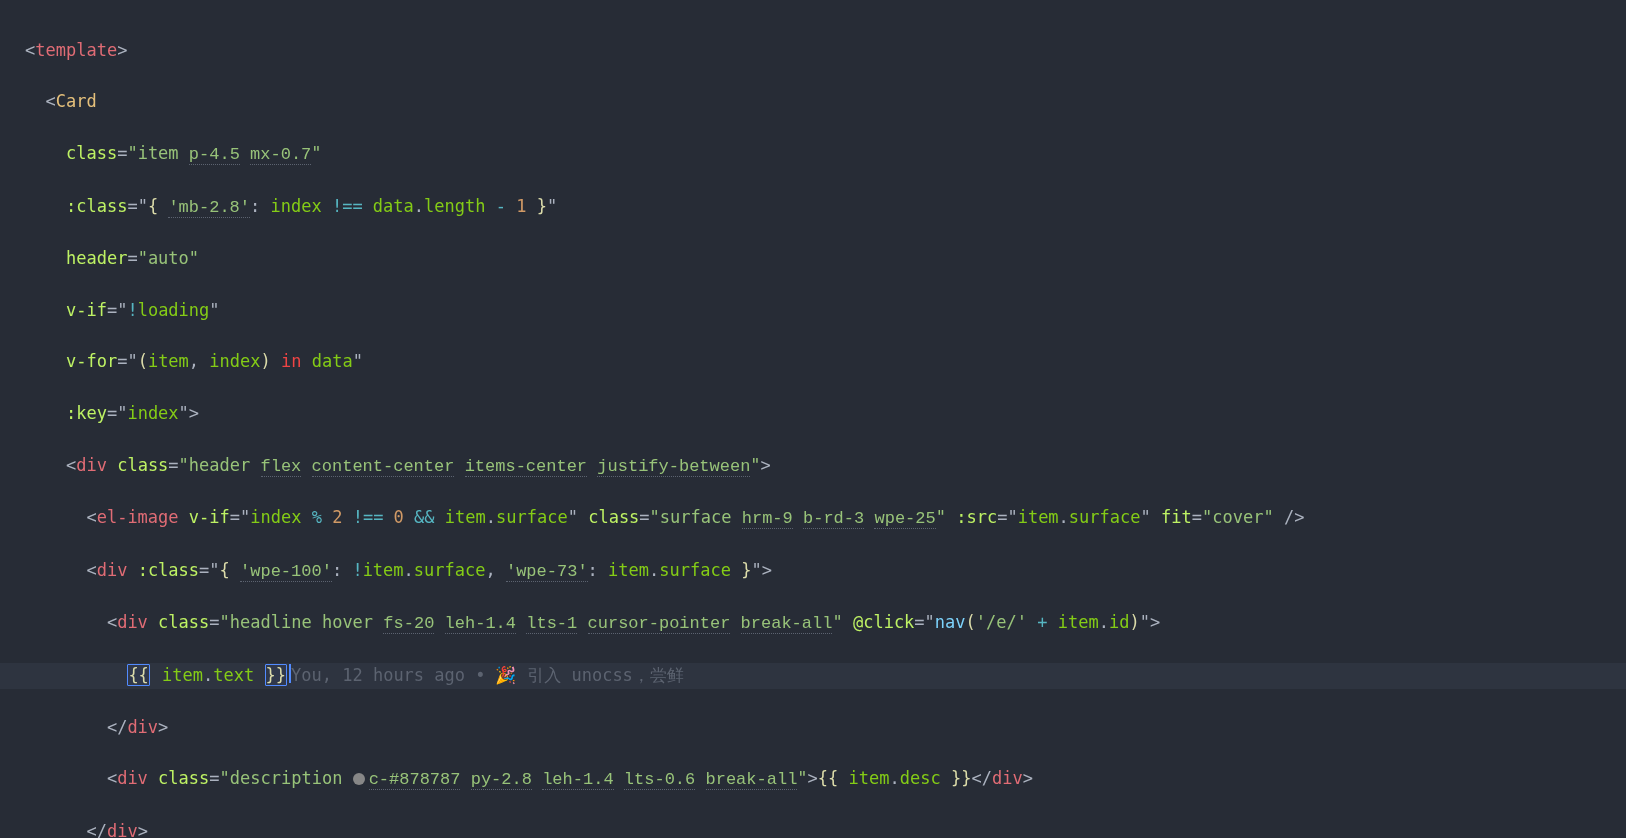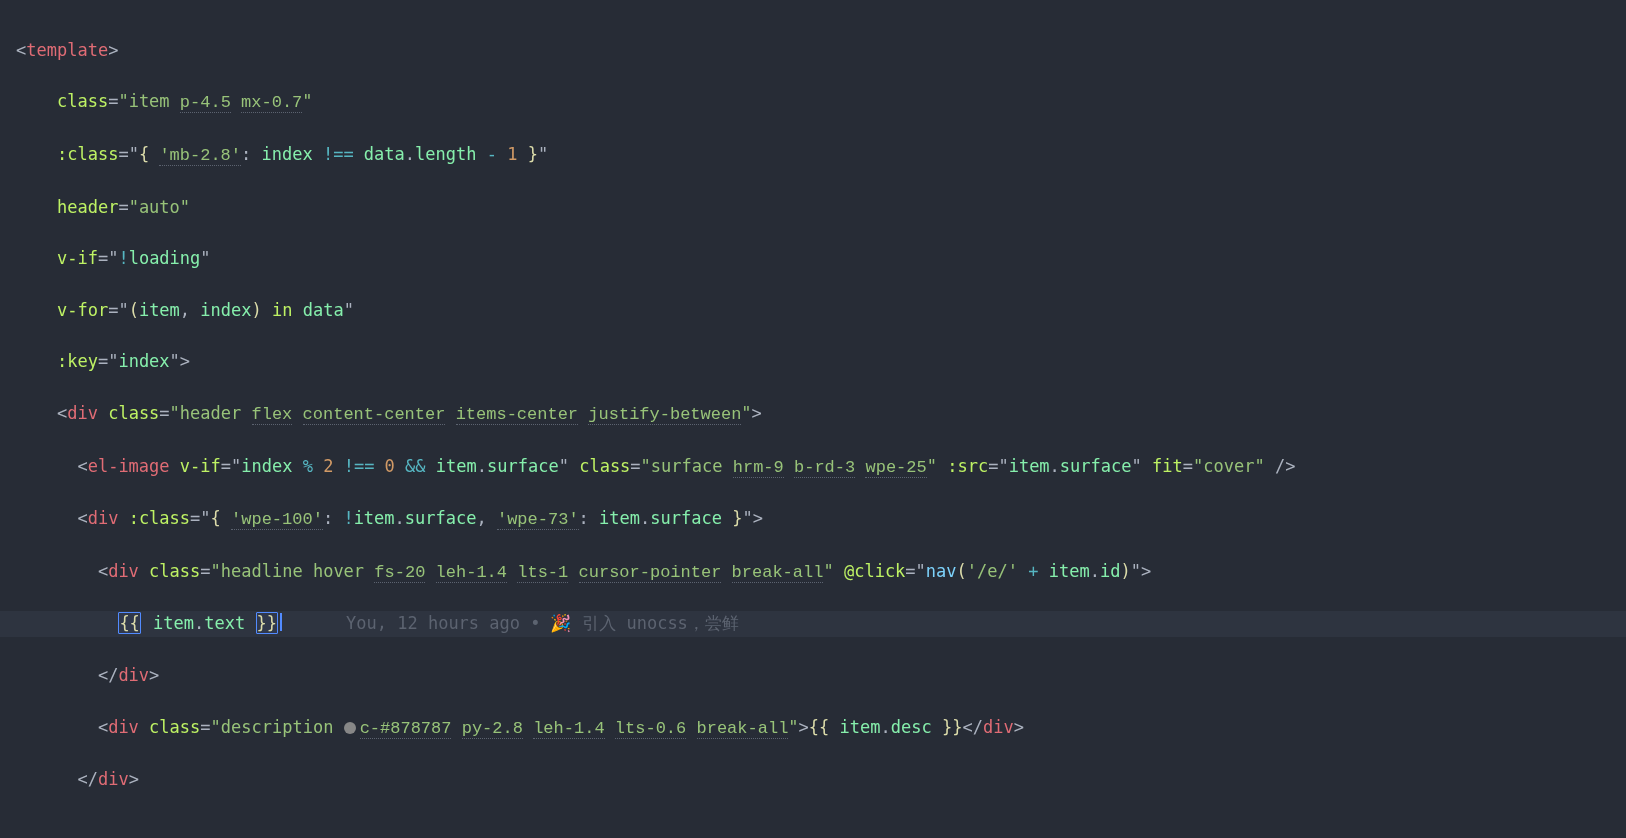--- a/index.html
+++ b/index.html
@@ -1,43 +1,44 @@
 <!DOCTYPE html>
 <html><head>
 <meta charset="utf-8">
 <style>
   html,body{margin:0;padding:0;background:#272c36;color:#abb2bf;font-family:Menlo,Consolas,"DejaVu Sans Mono",monospace;font-size:17px;line-height:25.8px;}
   .editor{padding:12px 0 60px 0;white-space:pre;}
-  .line{padding:0 16px;position:relative;}
+  .line{padding:0 25px;position:relative;}
   .line.hl{background:#2e3440;}
   .guide{color:#3a3f49;}
   
   .tag{color:#e06c75;}
   .comp{color:#e5c07b;}
   .attr{color:#bef264;}
   .bind{color:#7dd3fc;}
   .str{color:#98c379;}
   .pun{color:#abb2bf;}
   .op{color:#56b6c2;}
-  .kw{color:#bef264;}
+  .kw{color:#ef4444;}
   .num{color:#d19a66;}
-  .pop{color:#86efac;}
+  .pop{color:#84cc16;}
   .mus{color:#dcdcaa;}
   .ulc{border-bottom:1px dotted #5c6370;font-family:Liberation Mono, monospace;}
   .swatch{display:inline-block;width:12px;height:12px;border-radius:50%;vertical-align:middle;margin-right:4px;}
   .sw-878787{background:#878787;}
   .cursor{border:1px solid #528bff;background:rgba(82,139,255,.06);border-radius:1px;margin-right:2px;}
   .caret{display:inline-block;width:2px;height:1.1em;background:#528bff;vertical-align:-2px;}
-  .blame{color:#5c6370;margin-left:64px;}
+  .blame{color:#5c6370;}
 </style>
 </head>
 <body>
 
 <div class="editor">
 <div class="line"><span class="pun">&lt;</span><span class="tag">template</span><span class="pun">&gt;</span></div>
+<div class="line"><span class="guide">  </span><span class="pun">&lt;</span><span class="comp">Card</span></div>
 <div class="line"><span class="guide">    </span><span class="attr">class</span><span class="pun">=</span><span class="str">"</span><span class="str">item </span><span class="str ulc">p-4.5</span><span class="str"> </span><span class="str ulc">mx-0.7</span><span class="str">"</span></div>
 <div class="line"><span class="guide">    </span><span class="attr">:class</span><span class="pun">=</span><span class="pun">"</span><span class="mus">{</span><span class="pun"> </span><span class="str ulc">'mb-2.8'</span><span class="pun">: </span><span class="pop">index</span><span class="op"> !== </span><span class="pop">data</span><span class="pun">.</span><span class="pop">length</span><span class="op"> - </span><span class="num">1</span><span class="pun"> </span><span class="mus">}</span><span class="pun">"</span></div>
 <div class="line"><span class="guide">    </span><span class="attr">header</span><span class="pun">=</span><span class="str">"</span><span class="str">auto</span><span class="str">"</span></div>
 <div class="line"><span class="guide">    </span><span class="attr">v-if</span><span class="pun">=</span><span class="pun">"</span><span class="op">!</span><span class="pop">loading</span><span class="pun">"</span></div>
 <div class="line"><span class="guide">    </span><span class="attr">v-for</span><span class="pun">=</span><span class="pun">"</span><span class="mus">(</span><span class="pop">item</span><span class="pun">, </span><span class="pop">index</span><span class="mus">)</span><span class="kw"> in </span><span class="pop">data</span><span class="pun">"</span></div>
 <div class="line"><span class="guide">    </span><span class="attr">:key</span><span class="pun">=</span><span class="pun">"</span><span class="pop">index</span><span class="pun">"</span><span class="pun">&gt;</span></div>
 <div class="line"><span class="guide">    </span><span class="pun">&lt;</span><span class="tag">div</span> <span class="attr">class</span><span class="pun">=</span><span class="str">"</span><span class="str">header </span><span class="str ulc">flex</span><span class="str"> </span><span class="str ulc">content-center</span><span class="str"> </span><span class="str ulc">items-center</span><span class="str"> </span><span class="str ulc">justify-between</span><span class="str">"</span><span class="pun">&gt;</span></div>
 <div class="line"><span class="guide">      </span><span class="pun">&lt;</span><span class="tag">el-image</span> <span class="attr">v-if</span><span class="pun">=</span><span class="pun">"</span><span class="pop">index</span><span class="op"> % </span><span class="num">2</span><span class="op"> !== </span><span class="num">0</span><span class="op"> &amp;&amp; </span><span class="pop">item</span><span class="pun">.</span><span class="pop">surface</span><span class="pun">"</span> <span class="attr">class</span><span class="pun">=</span><span class="str">"</span><span class="str">surface </span><span class="str ulc">hrm-9</span><span class="str"> </span><span class="str ulc">b-rd-3</span><span class="str"> </span><span class="str ulc">wpe-25</span><span class="str">"</span> <span class="attr">:src</span><span class="pun">=</span><span class="pun">"</span><span class="pop">item</span><span class="pun">.</span><span class="pop">surface</span><span class="pun">"</span> <span class="attr">fit</span><span class="pun">=</span><span class="str">"</span><span class="str">cover</span><span class="str">"</span><span class="pun"> /&gt;</span></div>
 <div class="line"><span class="guide">      </span><span class="pun">&lt;</span><span class="tag">div</span> <span class="attr">:class</span><span class="pun">=</span><span class="pun">"</span><span class="mus">{</span><span class="pun"> </span><span class="str ulc">'wpe-100'</span><span class="pun">: </span><span class="op">!</span><span class="pop">item</span><span class="pun">.</span><span class="pop">surface</span><span class="pun">, </span><span class="str ulc">'wpe-73'</span><span class="pun">: </span><span class="pop">item</span><span class="pun">.</span><span class="pop">surface</span><span class="pun"> </span><span class="mus">}</span><span class="pun">"</span><span class="pun">&gt;</span></div>
 <div class="line"><span class="guide">        </span><span class="pun">&lt;</span><span class="tag">div</span> <span class="attr">class</span><span class="pun">=</span><span class="str">"</span><span class="str">headline hover </span><span class="str ulc">fs-20</span><span class="str"> </span><span class="str ulc">leh-1.4</span><span class="str"> </span><span class="str ulc">lts-1</span><span class="str"> </span><span class="str ulc">cursor-pointer</span><span class="str"> </span><span class="str ulc">break-all</span><span class="str">"</span> <span class="attr">@click</span><span class="pun">=</span><span class="pun">"</span><span class="bind">nav</span><span class="mus">(</span><span class="str">'/e/'</span><span class="op"> + </span><span class="pop">item</span><span class="pun">.</span><span class="pop">id</span><span class="mus">)</span><span class="pun">"</span><span class="pun">&gt;</span></div>

